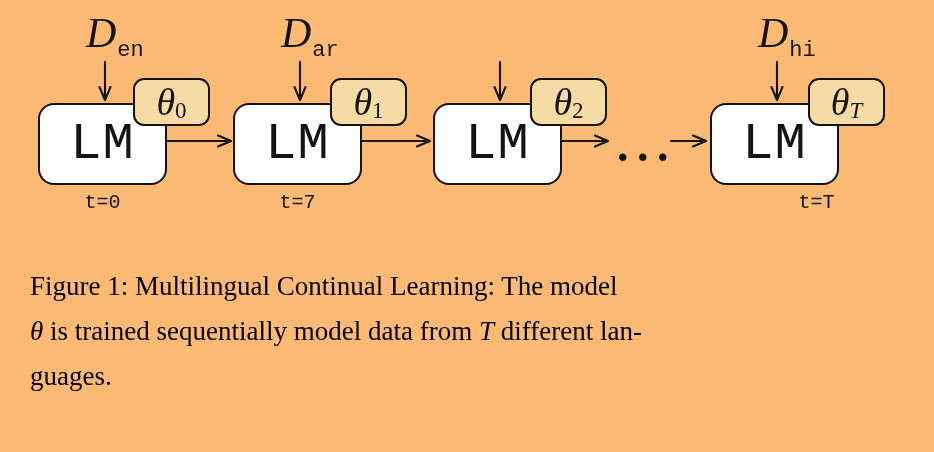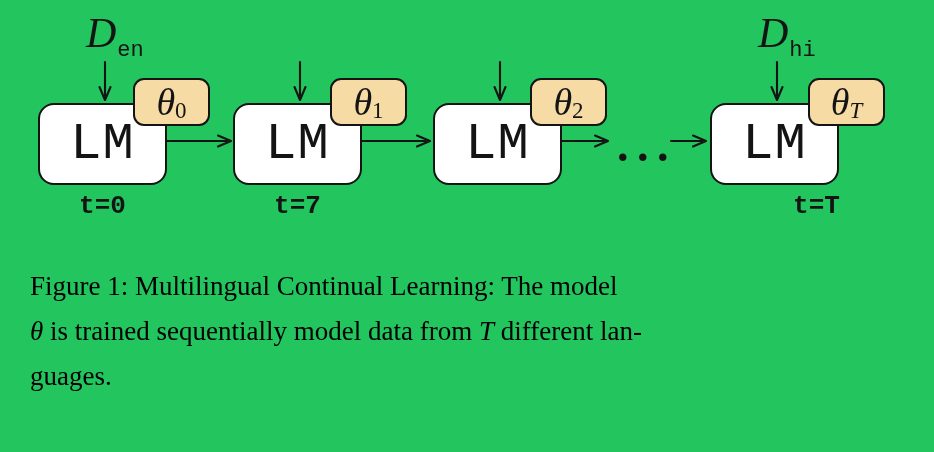--- a/index.html
+++ b/index.html
@@ -1,20 +1,20 @@
 <!DOCTYPE html>
 <html><head>
 <meta charset="utf-8">
 <style>
   html, body { margin: 0; padding: 0; background: #ffffff; }
   .screen {
     position: relative;
     width: 934px;
     height: 452px;
-    background: #22c55e;
+    background: #fdba74;
     overflow: hidden;
     font-family: "Liberation Serif", serif;
     color: #0e0e0e;
   }
   .diagram {
     position: absolute;
     left: 0; top: 0;
     width: 934px; height: 232px;
   }
   .arrows {
@@ -106,25 +106,24 @@
     top: 0.42em;
     left: 1px;
     color: #141414;
   }
   .t-label {
     position: absolute;
     top: 193px;
     width: 129px;
     text-align: center;
     font-family: "Liberation Mono", monospace;
-    font-size: 26px;
-    line-height: 1;
-    color: #141414;
-    z-index: 2;
-    font-weight: bold;
+    font-size: 20px;
+    line-height: 1;
+    color: #141414;
+    z-index: 2;
   }
   .ellipsis {
     position: absolute;
     left: 617px;
     top: 123px;
     font-family: "Liberation Serif", serif;
     font-size: 46px;
     font-weight: bold;
     letter-spacing: 8.5px;
     line-height: 1;
@@ -193,20 +192,23 @@
     </div>
     <div class="lm-box" style="left: 38px; background-color: rgb(255, 255, 255);">
       <span class="lm-label">LM</span>
     </div>
     <div class="theta-badge" style="left: 133px; background-color: rgb(247, 219, 165);">
       <span class="theta-sym">θ</span>
         <span class="theta-sub">0</span>
     </div>
     <div class="t-label" style="left:38px">t=0</div>
 
+    <div class="d-label" style="left:281px">
+      <span class="d-sym">D</span><span class="d-sub">ar</span>
+    </div>
     <div class="lm-box" style="left: 233px; background-color: rgb(255, 255, 255);">
       <span class="lm-label">LM</span>
     </div>
     <div class="theta-badge" style="left: 330px; background-color: rgb(247, 219, 165);">
       <span class="theta-sym">θ</span>
         <span class="theta-sub">1</span>
     </div>
     <div class="t-label" style="left:233px">t=7</div>
 
     <div class="lm-box" style="left: 433px; background-color: rgb(255, 255, 255);">

